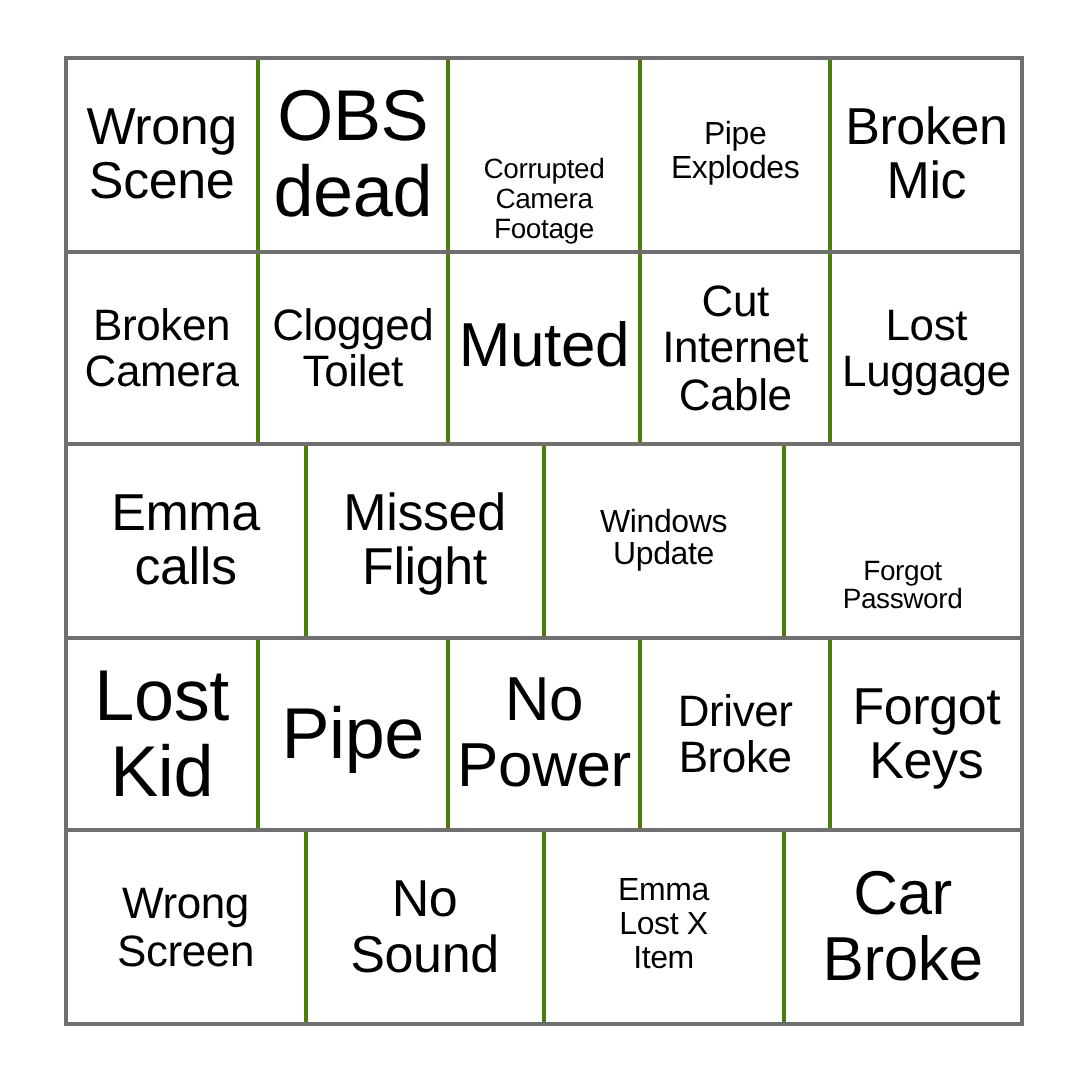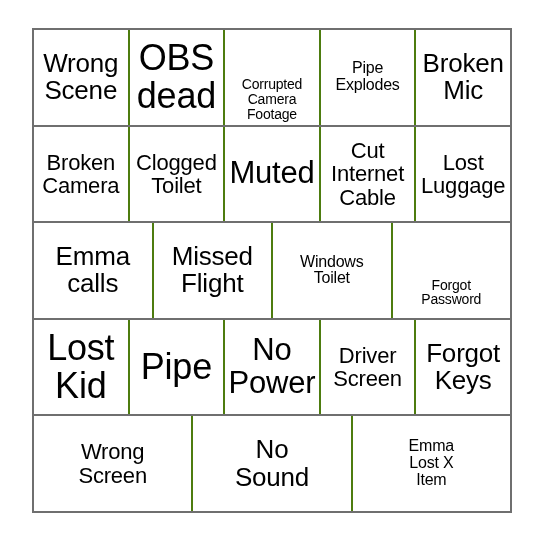--- a/index.html
+++ b/index.html
@@ -129,21 +129,21 @@
     <div class="bingo-cell fs-lg">
         <span class="cell-text">Emma
 calls</span>
       </div>
     <div class="bingo-cell fs-lg">
         <span class="cell-text">Missed
 Flight</span>
       </div>
     <div class="bingo-cell fs-sm">
         <span class="cell-text">Windows
-Toilet</span>
+Update</span>
       </div>
     <div class="bingo-cell fs-xs">
         <span class="cell-text">Forgot
 Password</span>
       </div>
   </div>
 
   <div class="bingo-row">
     <div class="bingo-cell fs-xxl">
         <span class="cell-text">Lost
@@ -151,21 +151,21 @@
       </div>
     <div class="bingo-cell fs-xxl">
         <span class="cell-text">Pipe</span>
       </div>
     <div class="bingo-cell fs-xl">
         <span class="cell-text">No
 Power</span>
       </div>
     <div class="bingo-cell fs-md">
         <span class="cell-text">Driver
-Screen</span>
+Broke</span>
       </div>
     <div class="bingo-cell fs-lg">
         <span class="cell-text">Forgot
 Keys</span>
       </div>
   </div>
 
   <div class="bingo-row">
     <div class="bingo-cell fs-md">
         <span class="cell-text">Wrong
@@ -173,15 +173,19 @@
       </div>
     <div class="bingo-cell fs-lg">
         <span class="cell-text">No
 Sound</span>
       </div>
     <div class="bingo-cell fs-sm">
         <span class="cell-text">Emma
 Lost X
 Item</span>
       </div>
+    <div class="bingo-cell fs-xl">
+        <span class="cell-text">Car
+Broke</span>
+      </div>
   </div>
 
 </div>
 
 </body></html>

